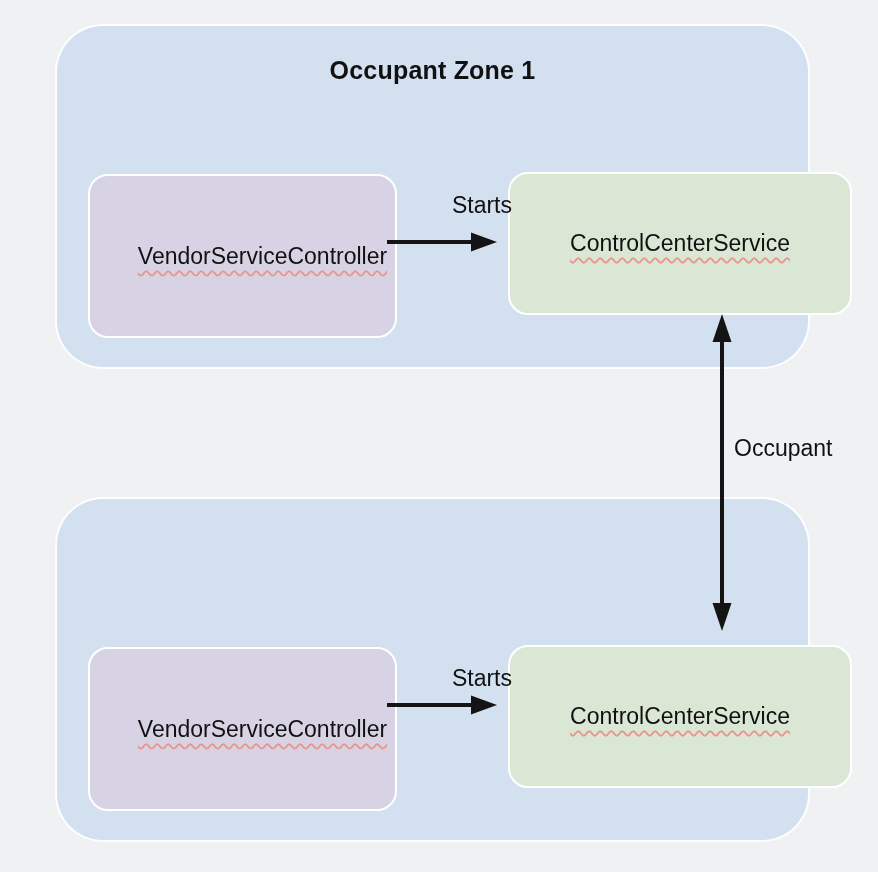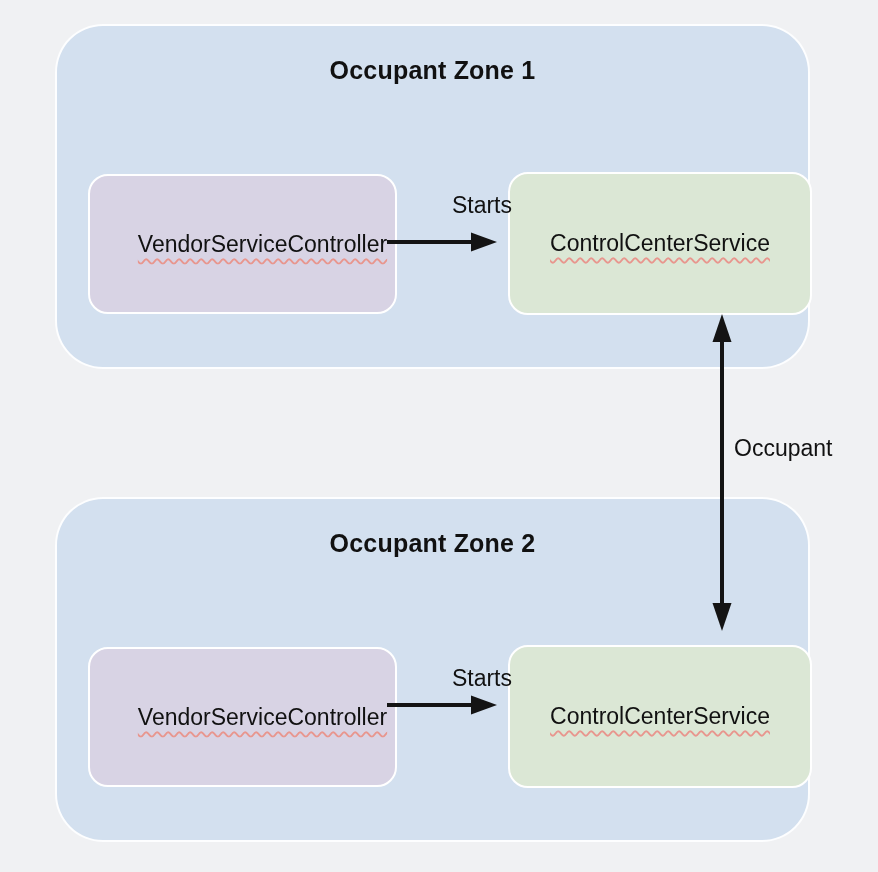--- a/index.html
+++ b/index.html
@@ -54,28 +54,28 @@
     display: flex;
     align-items: center;
     justify-content: center;
     border: 2px solid #ffffff;
     border-radius: 20px;
   }
   .node-vendor {
     left: 31px;
     top: 148px;
     width: 309px;
-    height: 140px;
+    height: 164px;
     background: var(--vendor-box-fill);
     padding-left: 40px;
   }
   .node-control {
     left: 451px;
     top: 146px;
-    width: 304px;
+    width: 344px;
     height: 143px;
     background: var(--control-box-fill);
   }
   .node-label {
     font-size: 23px;
     color: var(--text-color);
     white-space: nowrap;
     text-decoration-line: underline;
     text-decoration-style: wavy;
     text-decoration-color: var(--spellcheck-underline);
@@ -129,21 +129,20 @@
     <div class="node node-vendor">
       <span class="node-label">VendorServiceController</span>
     </div>
     <div class="node node-control">
       <span class="node-label">ControlCenterService</span>
     </div>
     <span class="starts-label">Starts</span>
   </section>
 
   <section class="zone zone-2">
-    <h2 class="zone-title">Occupant Zone 2</h2>
     <div class="node node-vendor">
       <span class="node-label">VendorServiceController</span>
     </div>
     <div class="node node-control">
       <span class="node-label">ControlCenterService</span>
     </div>
     <span class="starts-label">Starts</span>
   </section>
 
   <svg class="arrows" viewBox="0 0 878 872" aria-hidden="true">

